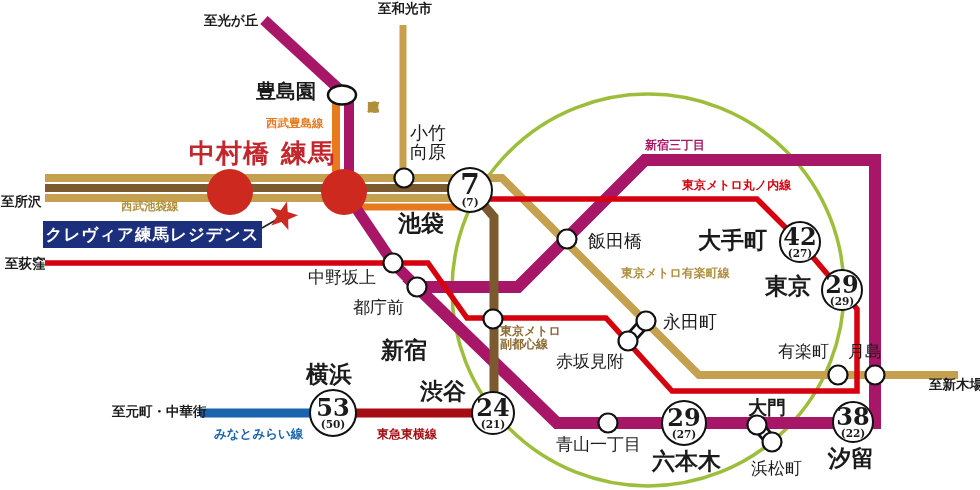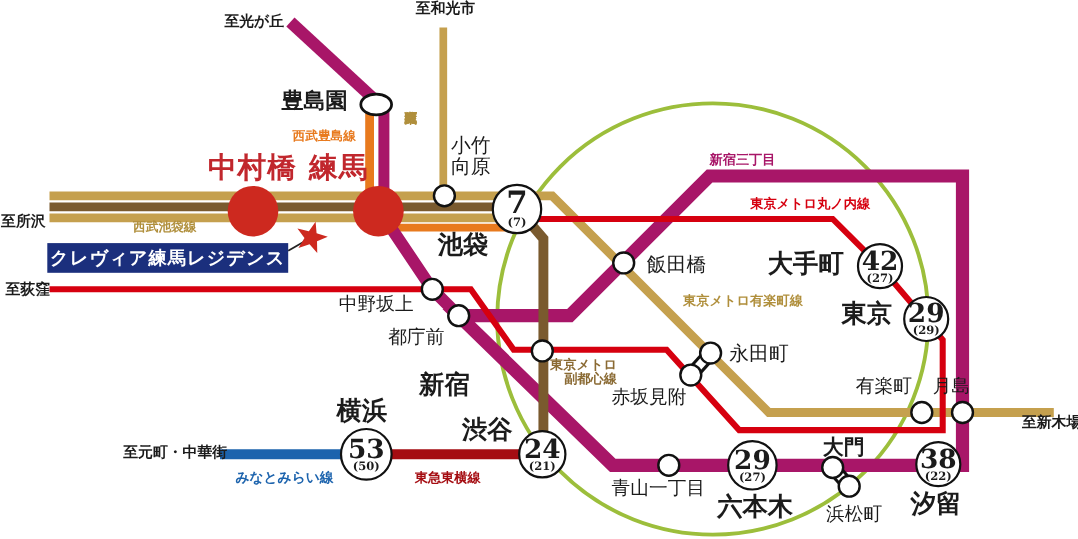--- a/index.html
+++ b/index.html
@@ -12,21 +12,21 @@
   .md{font-size:17px;font-weight:400;}
   .sm{font-size:13.5px;font-weight:600;}
   .tag{font-size:11.5px;font-weight:700;}
   .c-crimson{color:#c1272d;}
   .c-gold{color:#b08f3c;}
   .c-orange{color:#e87a1e;}
   .c-magenta{color:#a81668;}
   .c-red{color:#d6000f;margin-left:36px;}
   .c-blue{color:#1c63ad;}
   .c-dred{color:#a50d12;}
-  .c-brown{color:#8a6a33;text-align:right;}
+  .c-brown{color:#8a6a33;}
   .vert{writing-mode:vertical-rl;}
   .big-name{font-size:26px;font-weight:700;letter-spacing:1px;}
   .badge{position:absolute;z-index:6;background:#fff;border:2.5px solid #111;border-radius:50%;
          display:flex;flex-direction:column;align-items:center;justify-content:center;
          box-sizing:border-box;text-align:center;}
   .badge .n{font-size:24px;line-height:0.9;font-weight:600;}
   .badge .n7{font-size:28px;}
   .badge .s{font-size:10.5px;line-height:1;font-weight:600;}
   .callout{position:absolute;z-index:6;background:#1b2f7d;color:#fff;font-size:16.5px;font-weight:600;
            text-align:center;letter-spacing:1px;display:flex;align-items:center;justify-content:center;}

